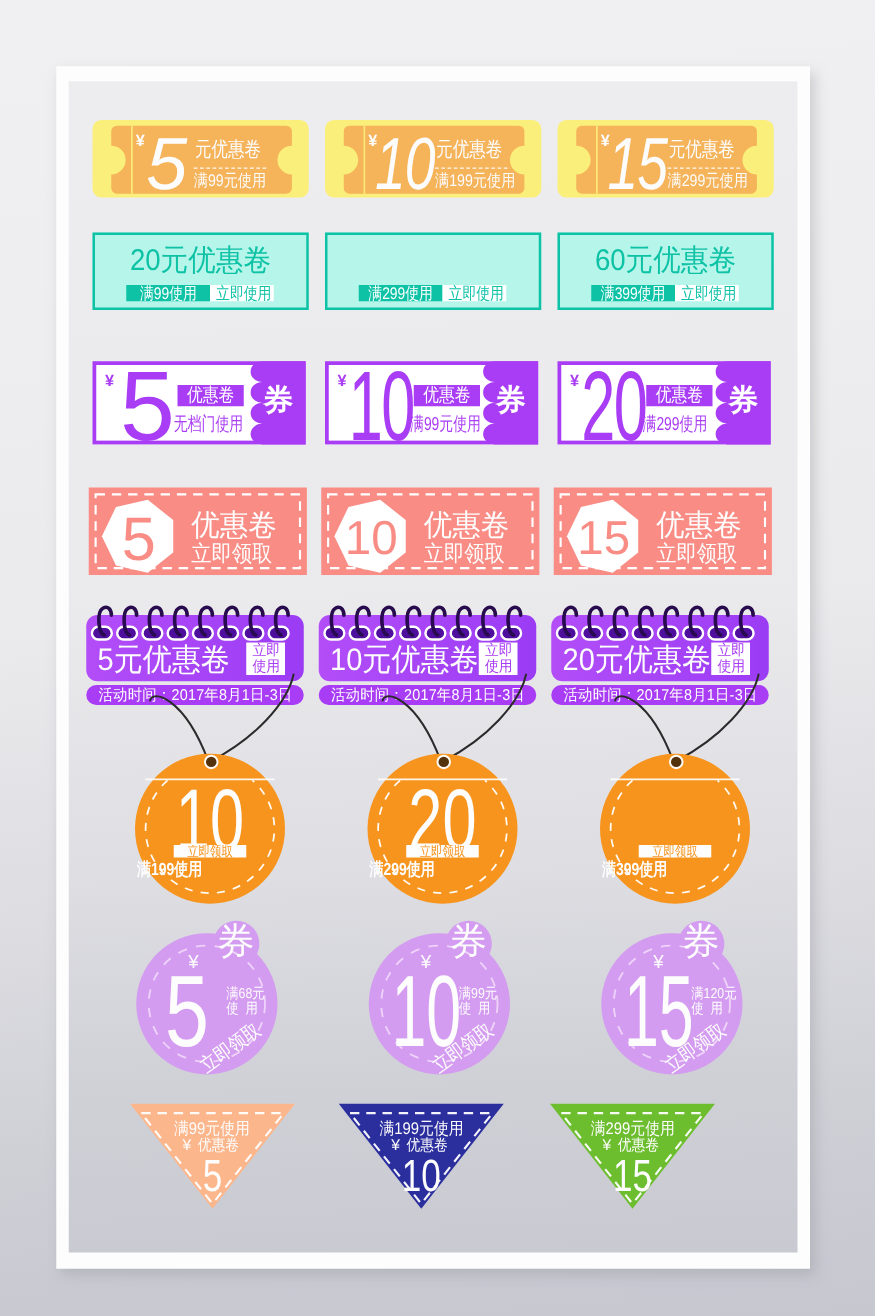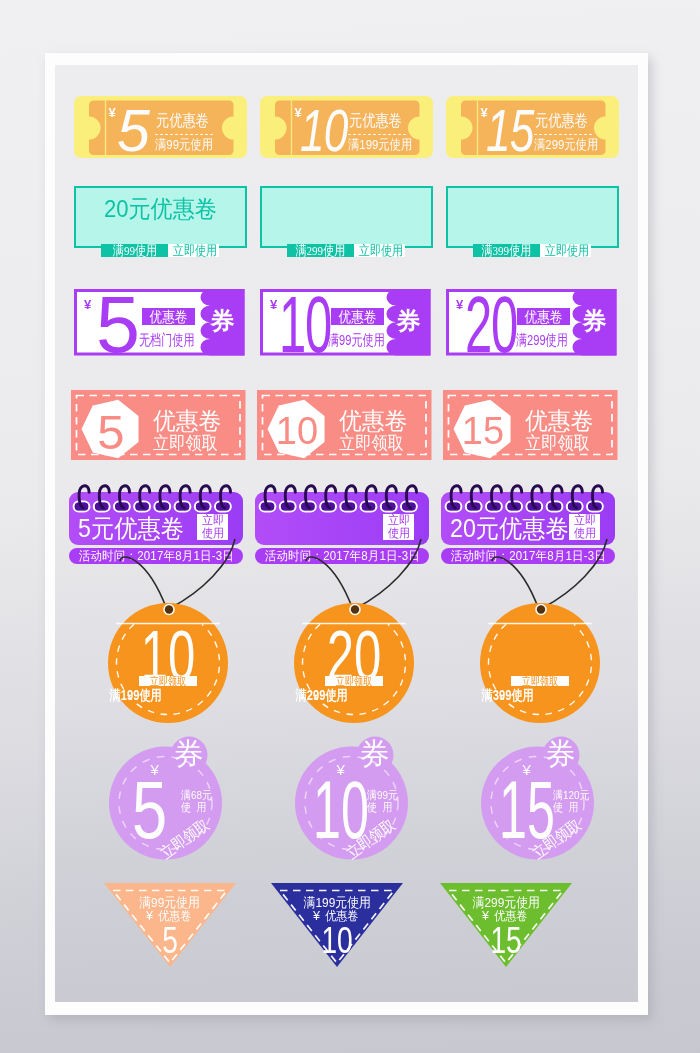--- a/index.html
+++ b/index.html
@@ -23,31 +23,31 @@
   .r1 .amt{position:absolute;top:5.5px;font-size:59px;color:#fcfcfc;line-height:1;
            font-weight:400;letter-spacing:-1px;}
   .r1 .ttl{position:absolute;top:16px;font-size:16.5px;color:#fcfcfc;line-height:1;letter-spacing:0;transform-origin:0 0;transform:scaleX(.80);white-space:nowrap;}
   .r1 .cond{position:absolute;top:42px;font-size:13.5px;color:#fcfcfc;line-height:1;letter-spacing:0;transform-origin:0 0;transform:scaleX(.84);white-space:nowrap;}
   .r1 .dline{position:absolute;height:0;border-top:1.3px dashed rgba(255,255,255,.9);}
 
   
   .r2{position:absolute;width:173px;height:62px;box-sizing:border-box;}
   .r2 .ttl{position:absolute;left:0;right:0;top:9px;text-align:center;font-size:24px;line-height:1;}
   .r2 .ttl span{display:inline-block;transform:scaleX(.92);}
-  .r2 .pillrow{position:absolute;left:0;right:0;top:56px;display:flex;justify-content:center;align-items:flex-start;font-family:Liberation Serif, serif;}
+  .r2 .pillrow{position:absolute;left:0;right:0;top:40px;display:flex;justify-content:center;align-items:flex-start;}
   .r2 .p1{font-size:13.5px;height:13px;line-height:13px;text-align:center;overflow:hidden;}
   .r2 .p2{font-size:13.5px;height:13px;line-height:13px;text-align:center;overflow:hidden;}
   .r2 .p1 i,.r2 .p2 i{font-style:normal;display:inline-block;transform:scaleX(.82);transform-origin:center;white-space:nowrap;}
 
   
   .r3{position:absolute;width:173px;height:66px;}
   .r3 .cur{position:absolute;left:10.5px;top:9.5px;font-size:13px;font-weight:bold;line-height:1;}
   .r3 .amt{position:absolute;left:14px;top:-4px;font-size:79px;line-height:1;font-weight:400;letter-spacing:-2px;}
   .r3 .badge{position:absolute;top:19.5px;height:17px;line-height:17px;font-size:15px;color:#fff;padding:0 4px;line-height:17px;}
-  .r3 .cond{position:absolute;top:43px;font-size:15px;line-height:1;width:75px;text-align:center;}
+  .r3 .cond{position:absolute;top:43px;font-size:15px;line-height:1;width:75px;text-align:left;}
   .r3 .badge i{font-style:normal;display:inline-block;transform:scaleX(.84);transform-origin:center;white-space:nowrap;}
   .r3 .cond i{font-style:normal;display:inline-block;transform:scaleX(.74);transform-origin:0 0;white-space:nowrap;}
   .r3 .stub{position:absolute;font-size:24px;color:#fff;line-height:1;font-weight:bold;}
 
   
   .r4{position:absolute;width:173px;height:69px;}
   .r4 .amt{position:absolute;line-height:1;font-weight:400;text-align:center;}
   .r4 .ttl{position:absolute;font-size:24px;color:#fdfdfd;line-height:1;}
   .r4 .act{position:absolute;font-size:18px;color:#fdfdfd;line-height:1;}
   .r4 .ttl i{font-style:normal;display:inline-block;transform-origin:0 0;transform:scaleX(.95);white-space:nowrap;}
@@ -146,20 +146,21 @@
   <span class="p2" style="background:#ffffff;color:#0ec2a6;width:51px"><i>立即使用</i></span>
 </div>
         </div>
         <div class="card r2" style="left: 204.5px; top: 121px; border: 2.6px solid rgb(14, 194, 166); background: rgb(182, 246, 234);">
 <div class="pillrow">
   <span class="p1" style="background:#0ec2a6;color:#ffffff;width:67px"><i>满299使用</i></span>
   <span class="p2" style="background:#ffffff;color:#0ec2a6;width:51px"><i>立即使用</i></span>
 </div>
         </div>
         <div class="card r2" style="left: 390.5px; top: 121px; border: 2.6px solid rgb(14, 194, 166); background: rgb(182, 246, 234);">
+<div class="ttl"><span style="color:#0ec2a6">60元优惠卷</span></div>
 <div class="pillrow">
   <span class="p1" style="background:#0ec2a6;color:#ffffff;width:67px"><i>满399使用</i></span>
   <span class="p2" style="background:#ffffff;color:#0ec2a6;width:51px"><i>立即使用</i></span>
 </div>
         </div>
         <div class="card r3" style="left: 18.5px; top: 223.5px;">
 <svg width="170.5" height="66.5" viewBox="0 0 170.5 66.5">
   <rect x="1.5" y="1.5" width="167.5" height="63.5" fill="#ffffff" stroke="#a93cf5" stroke-width="3"></rect>
   <path d="M136 0 136 0 a9.5 8.3125 0 0 0 0 16.625 a9.5 8.3125 0 0 0 0 16.625 a9.5 8.3125 0 0 0 0 16.625 a9.5 8.3125 0 0 0 0 16.625 H170.5 V0 Z" fill="#a93cf5"></path>
 </svg>
@@ -335,20 +336,21 @@
               <path d="M14.3 25 C9.5 23.2 8.3 6.5 13.3 3.6 C17.1 1.4 20.1 4 20.1 9.2" fill="none" stroke="#280a4e" stroke-width="2.9" stroke-linecap="round"></path>
               <path d="M34.5 25 C29.700000000000003 23.2 28.500000000000004 6.5 33.5 3.6 C37.300000000000004 1.4 40.300000000000004 4 40.300000000000004 9.2" fill="none" stroke="#280a4e" stroke-width="2.9" stroke-linecap="round"></path>
               <path d="M54.699999999999996 25 C49.9 23.2 48.699999999999996 6.5 53.699999999999996 3.6 C57.5 1.4 60.5 4 60.5 9.2" fill="none" stroke="#280a4e" stroke-width="2.9" stroke-linecap="round"></path>
               <path d="M74.89999999999999 25 C70.1 23.2 68.89999999999999 6.5 73.89999999999999 3.6 C77.69999999999999 1.4 80.69999999999999 4 80.69999999999999 9.2" fill="none" stroke="#280a4e" stroke-width="2.9" stroke-linecap="round"></path>
               <path d="M95.1 25 C90.3 23.2 89.1 6.5 94.1 3.6 C97.89999999999999 1.4 100.89999999999999 4 100.89999999999999 9.2" fill="none" stroke="#280a4e" stroke-width="2.9" stroke-linecap="round"></path>
               <path d="M115.3 25 C110.5 23.2 109.3 6.5 114.3 3.6 C118.1 1.4 121.1 4 121.1 9.2" fill="none" stroke="#280a4e" stroke-width="2.9" stroke-linecap="round"></path>
               <path d="M135.5 25 C130.7 23.2 129.5 6.5 134.5 3.6 C138.29999999999998 1.4 141.29999999999998 4 141.29999999999998 9.2" fill="none" stroke="#280a4e" stroke-width="2.9" stroke-linecap="round"></path>
               <path d="M155.70000000000002 25 C150.9 23.2 149.70000000000002 6.5 154.70000000000002 3.6 C158.5 1.4 161.5 4 161.5 9.2" fill="none" stroke="#280a4e" stroke-width="2.9" stroke-linecap="round"></path>
             </g>
 </svg>
+<div class="ttl"><i>10元优惠卷</i></div>
 <div class="bx" style="color:#a93cf5">
   <span>立即</span>
   <span>使用</span>
 </div>
 <div class="bar">
             <span>活动时间：2017年8月1日-3日</span>
           </div>
         </div>
         <div class="card r5" style="left: 386px; top: 418px;">
 <svg width="174" height="82" viewBox="0 0 174 82">

